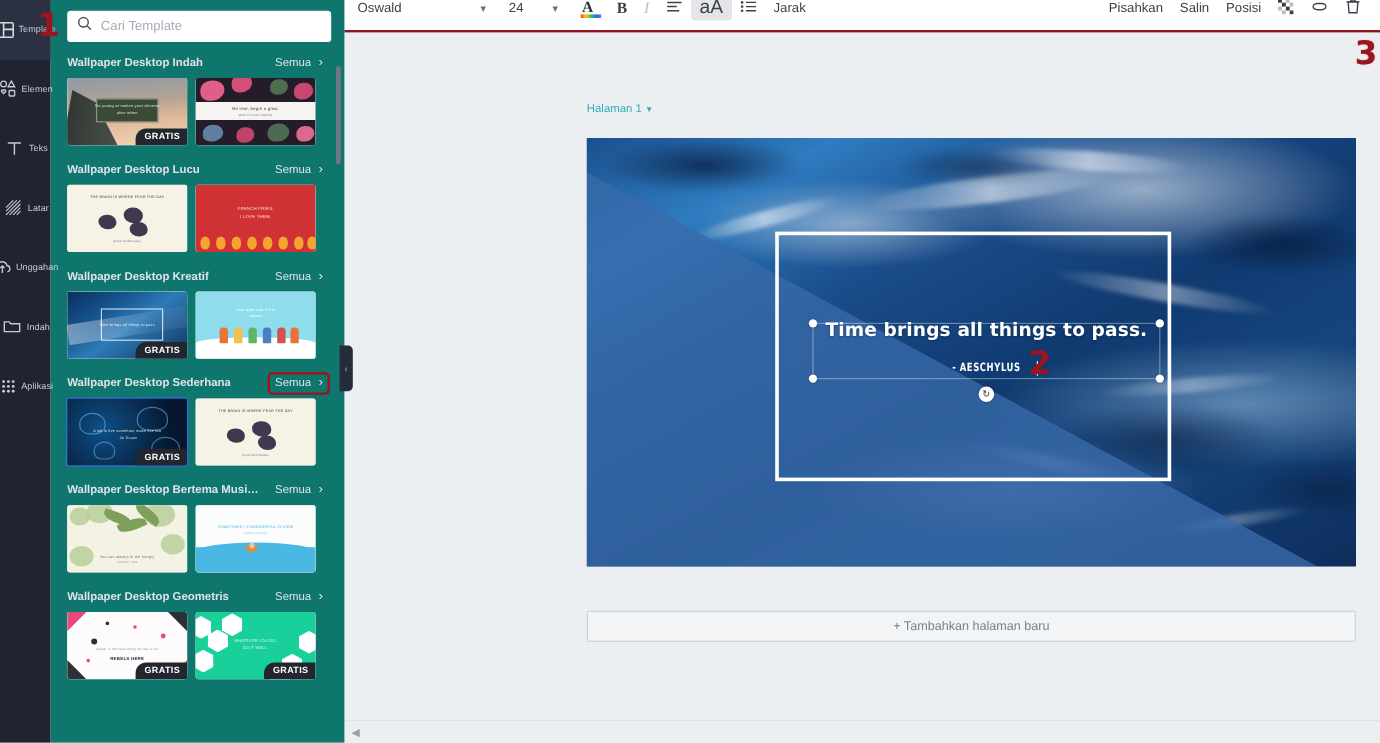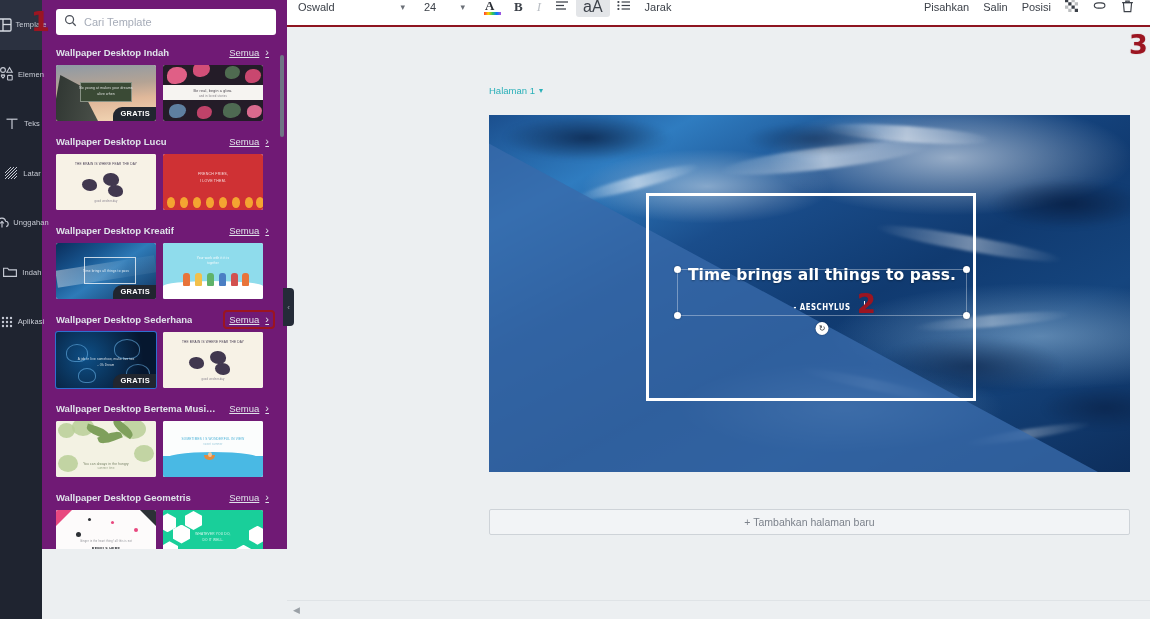--- a/index.html
+++ b/index.html
@@ -28,23 +28,23 @@
     gap: 2px;
   }
   .rail-item.active { background: #2b3140; }
   .rail-ico { width: 20px; height: 20px; display:flex; align-items:center; justify-content:center; }
   .rail-ico svg { display: block; }
   .rail-label { font-size: 7.5px; letter-spacing: .1px; color: #c9cdd6; }
 
   
   .panel {
     width: 245px; flex: 0 0 245px;
-    background: #701a75;
+    background: #0f766e;
     position: relative;
-    height: 549px;
+    height: 619px;
     z-index: 3;
   }
   .panel-search-wrap { padding: 9px 11px 8px 14px; }
   .search-box {
     background: #fff; border-radius: 3px; height: 26px;
     display: flex; align-items: center; padding: 0 8px; gap: 7px;
   }
   .search-box svg { flex: 0 0 13px; }
   .search-input {
     border: 0; outline: 0; width: 100%; font-size: 11px;
@@ -64,21 +64,20 @@
   }
   .tpl-title {
     font-size: 9.5px; font-weight: bold; color: #dfe3ea;
     white-space: nowrap; overflow: hidden; text-overflow: ellipsis;
     max-width: 168px;
   }
   .tpl-all {
     display: flex; align-items: center; gap: 6px;
     font-size: 9.5px; color: #dfe3ea; cursor: pointer;
     padding: 2px 4px;
-    text-decoration: underline;
   }
   .tpl-all.highlight { outline: 2px solid #9b1521; border-radius: 2px; }
   .tpl-all .chev { font-size: 11px; line-height: 1; color: #dfe3ea; }
   .tpl-row { display: flex; gap: 7px; }
   .thumb {
     width: 100px; height: 56px; border-radius: 2px;
     position: relative; overflow: hidden; cursor: pointer;
     background: #fff;
   }
   .thumb.sel { outline: 2px solid #2f6fd0; outline-offset: -1px; }

